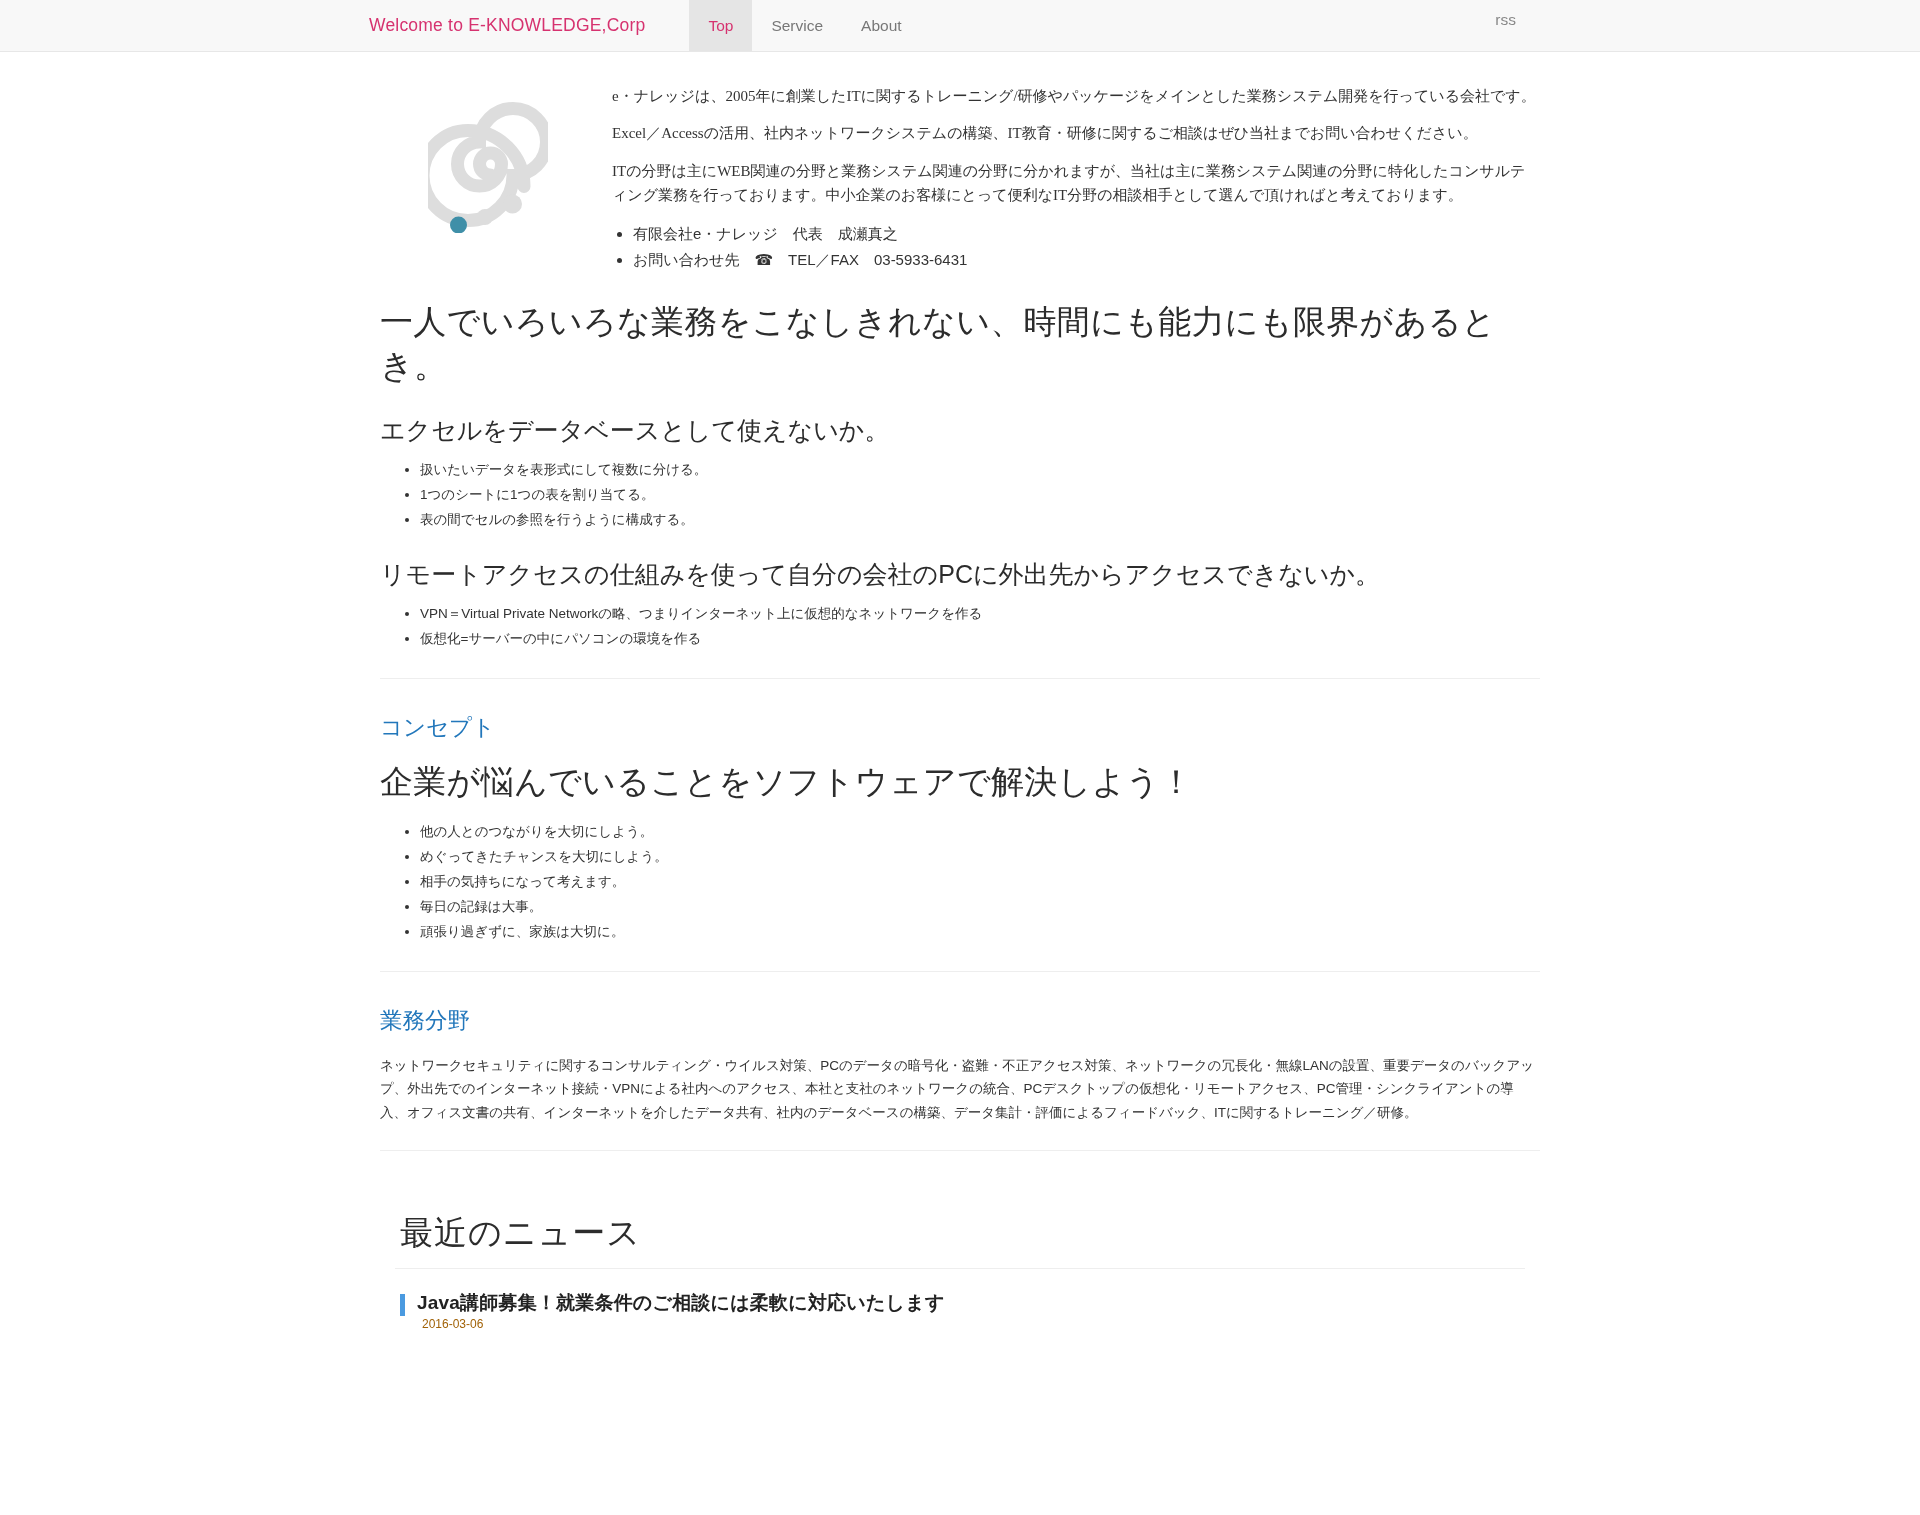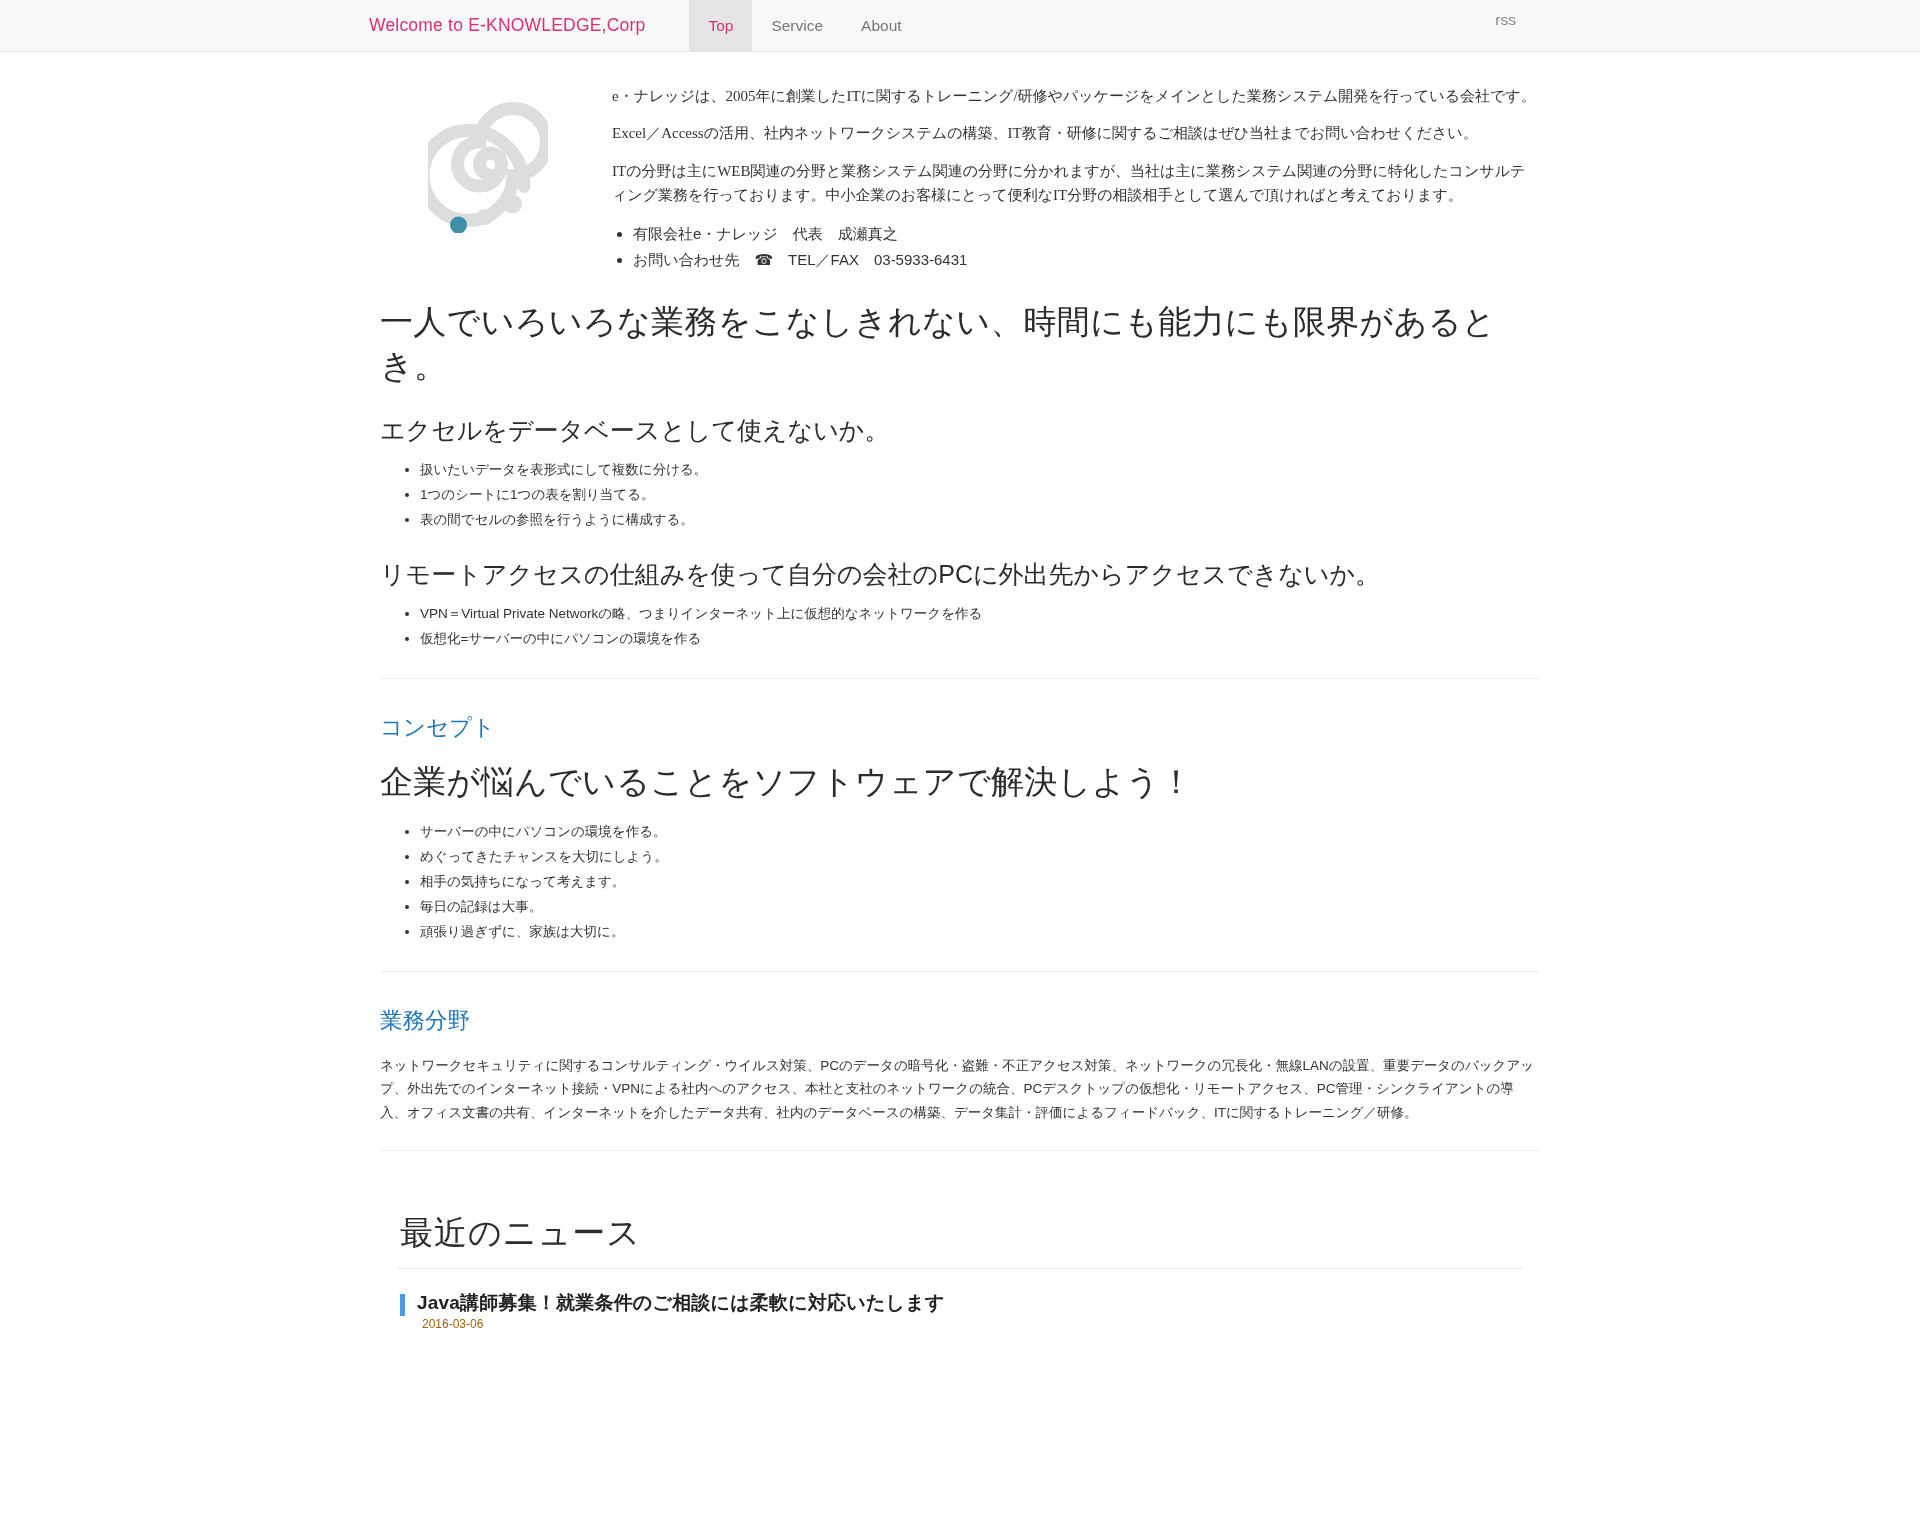--- a/index.html
+++ b/index.html
@@ -297,21 +297,21 @@
       <li>VPN＝Virtual Private Networkの略、つまりインターネット上に仮想的なネットワークを作る</li>
       <li>仮想化=サーバーの中にパソコンの環境を作る</li>
     </ul>
     <hr class="section-divider">
   </div>
 
   <div class="section">
     <h2>コンセプト</h2>
     <h3>企業が悩んでいることをソフトウェアで解決しよう！</h3>
     <ul>
-      <li>サーバーの中にパソコンの環境を作る。</li>
+      <li>他の人とのつながりを大切にしよう。</li>
       <li>めぐってきたチャンスを大切にしよう。</li>
       <li>相手の気持ちになって考えます。</li>
       <li>毎日の記録は大事。</li>
       <li>頑張り過ぎずに、家族は大切に。</li>
     </ul>
     <hr class="section-divider">
   </div>
 
   <div class="section">
     <h2>業務分野</h2>

